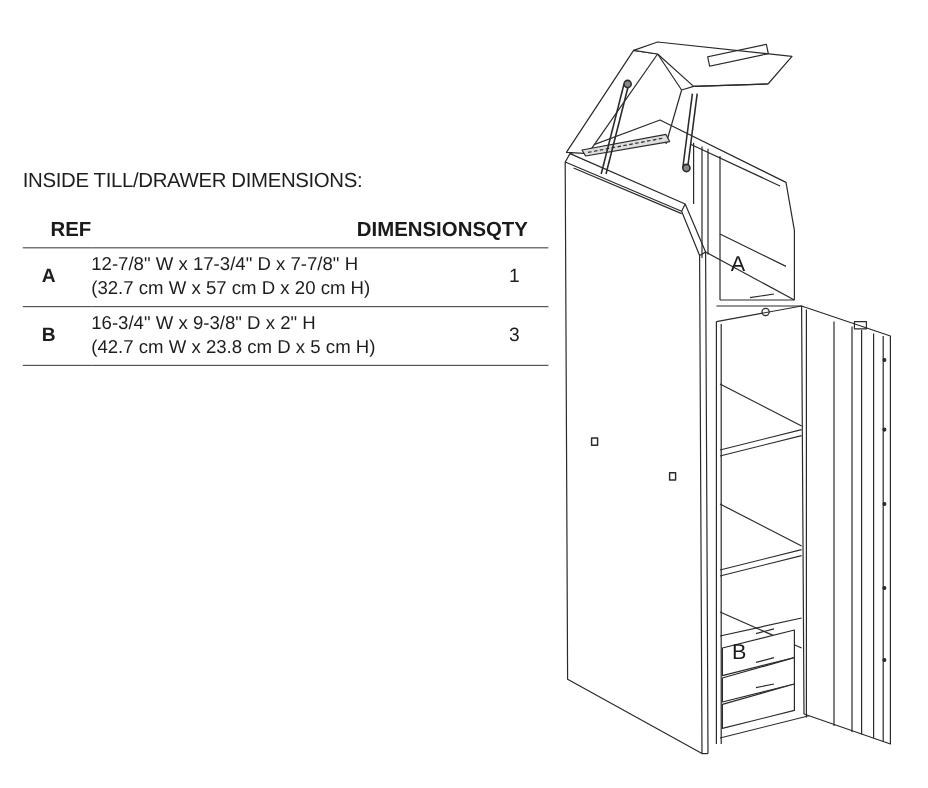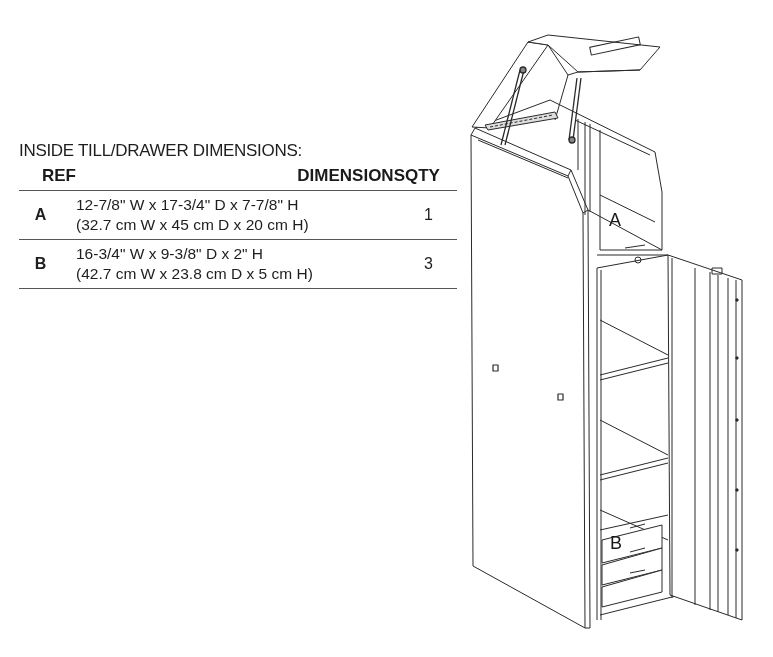--- a/index.html
+++ b/index.html
@@ -1,18 +1,18 @@
 <!DOCTYPE html>
 <html><head>
 <meta charset="utf-8">
 <style>
   html, body { margin: 0; padding: 0; background: #ffffff; }
   body { width: 773px; height: 657px; position: relative; overflow: hidden; font-family: "Liberation Sans", sans-serif; color: #1a1a1a; }
   .spec { position: absolute; left: 19px; top: 141px; width: 438px; }
-  .spec-title { font-size: 17px; letter-spacing: -0.3px; margin: 0 0 4px 0; font-weight: normal; color: #1e1e1e; }
+  .spec-title { font-size: 17px; letter-spacing: -0.3px; margin: 0 0 20px 0; font-weight: normal; color: #1e1e1e; }
   table { border-collapse: collapse; width: 438px; }
   th { font-size: 17px; font-weight: bold; text-align: right; padding: 0 0 3px 0; color: #1a1a1a; border-bottom: 1.5px solid #555; height: 22px; }
   th.ref { width: 55px; padding-left: 2px; }
   th.qty { text-align: left; width: 50px; padding-right: 2px; }
   td { font-size: 15.5px; padding: 4px 0 4px 0; border-bottom: 1.5px solid #555; line-height: 20px; color: #1e1e1e; }
   td.ref { text-align: center; font-weight: bold; font-size: 16px; padding-right: 14px; }
   td.qty { text-align: right; padding-right: 24px; font-size: 16px; }
   .illus { position: absolute; left: 455px; top: 30px; width: 318px; height: 627px; }
   .label-A { position: absolute; left: 609px; top: 210px; font-size: 18px; font-family: "Liberation Sans", sans-serif; }
   .label-B { position: absolute; left: 610px; top: 533px; font-size: 18px; font-family: "Liberation Sans", sans-serif; }
@@ -28,21 +28,21 @@
         <th class="ref">REF</th>
         <th>DIMENSIONS</th>
         <th class="qty">QTY</th>
       </tr>
     </thead>
     <tbody>
       <tr>
         <td class="ref">A</td>
         <td>
           <div>12-7/8" W x 17-3/4" D x 7-7/8" H</div>
-          <div>(32.7 cm W x 45 cm D x 20 cm H)</div>
+          <div>(32.7 cm W x 57 cm D x 20 cm H)</div>
         </td>
         <td class="qty">1</td>
       </tr>
       <tr>
         <td class="ref">B</td>
         <td>
           <div>16-3/4" W x 9-3/8" D x 2" H</div>
           <div>(42.7 cm W x 23.8 cm D x 5 cm H)</div>
         </td>
         <td class="qty">3</td>

